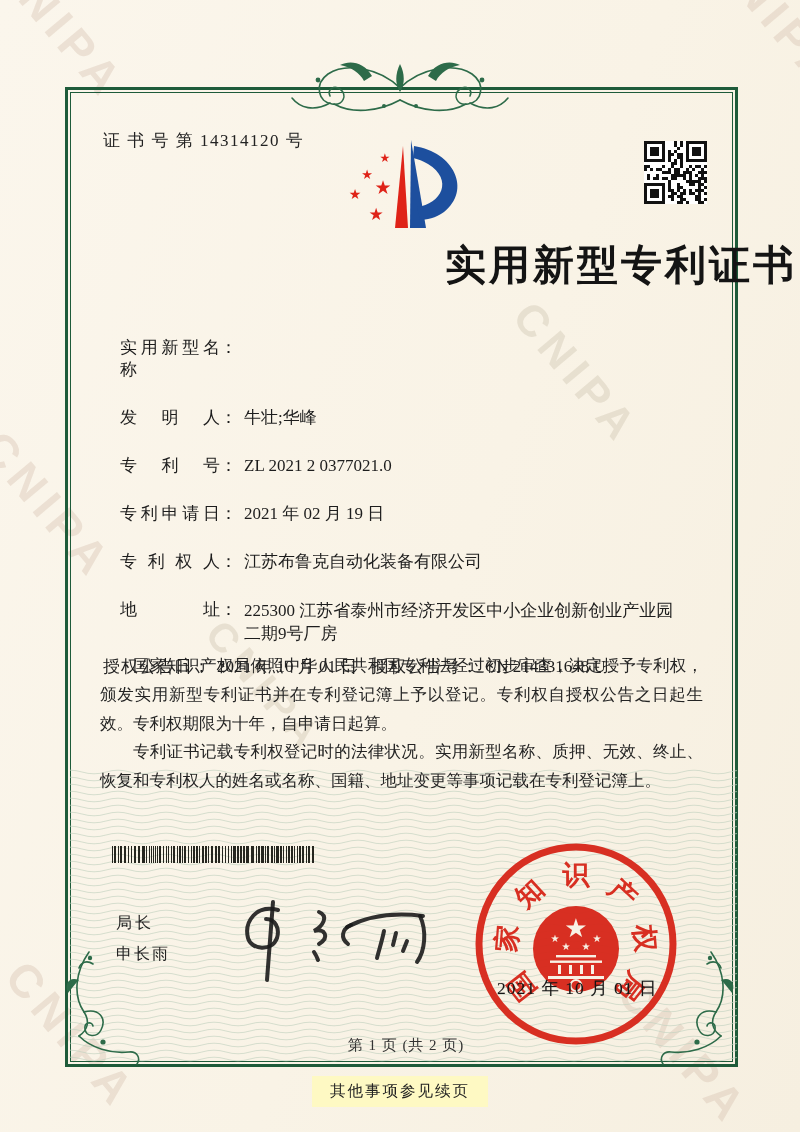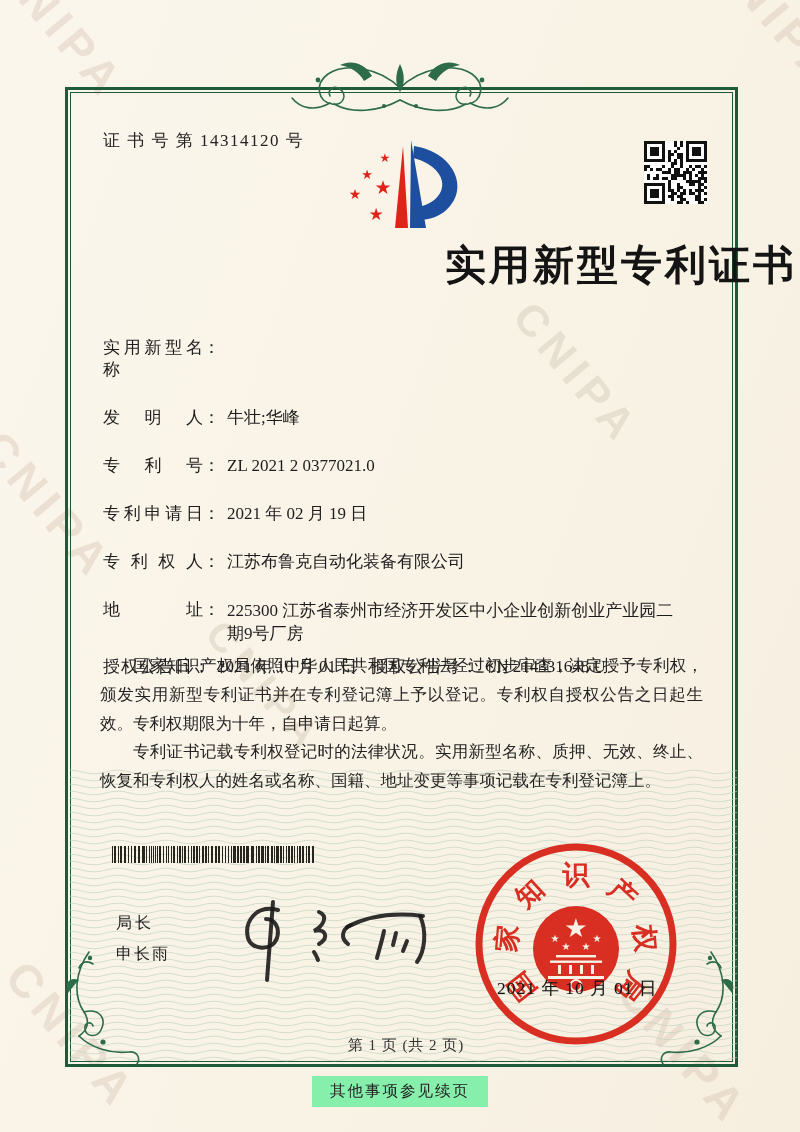--- a/index.html
+++ b/index.html
@@ -56,21 +56,21 @@
     position:absolute;left:0;right:3px;top:238px;text-align:right;
     font-size:41px;font-weight:bold;letter-spacing:3px;color:#141414;
     font-family:"Liberation Serif","DejaVu Serif",serif;
   }
 
   
   .fields{position:absolute;left:103px;top:337px;width:572px;font-size:17px;}
   .frow{display:flex;line-height:22px;margin-bottom:26px;}
   .f-label{
     display:inline-block;width:100px;text-align:justify;text-align-last:justify;
-    flex:0 0 100px;color:#1d1d1d;
+    flex:0 0 100px;color:#1d1d1d;margin-left:17px;
   }
   .f-colon{flex:0 0 auto;}
   .f-value{margin-left:7px;color:#1d1d1d;}
   .frow.address{margin-bottom:11px;}
   .frow.address .f-value{width:462px;line-height:23px;}
   .grant-row{display:flex;line-height:22px;}
   .grant-pair1{display:flex;flex:0 0 268px;}
   .grant-pair2{display:flex;}
   .g-label{letter-spacing:1px;}
 
@@ -98,21 +98,21 @@
   .emb{fill:#f8f3e6;}
   .emb-star{text-anchor:middle;dominant-baseline:central;fill:#f8f3e6;font-family:"DejaVu Sans",sans-serif;}
   .seal-date{
     position:absolute;left:497px;top:976px;font-size:17.5px;letter-spacing:1px;color:#151515;
     text-shadow:0 0 1px rgba(20,20,20,.25);
   }
 
   .page-info{position:absolute;left:12px;right:0;top:1036px;text-align:center;font-size:15px;color:#333;letter-spacing:1px;}
   .cont-note{
     position:absolute;left:50%;top:1076px;transform:translateX(-50%);
-    background:#86efac;padding:5px 18px;font-size:15.5px;letter-spacing:2px;color:#222;
+    background:#fef9c3;padding:5px 18px;font-size:15.5px;letter-spacing:2px;color:#222;
   }
 </style>
 </head>
 <body>
 
 <div class="page">
 
   <div class="wm wm1">CNIPA</div>
   <div class="wm wm2">CNIPA</div>
   <div class="wm wm3 inner">CNIPA</div>

